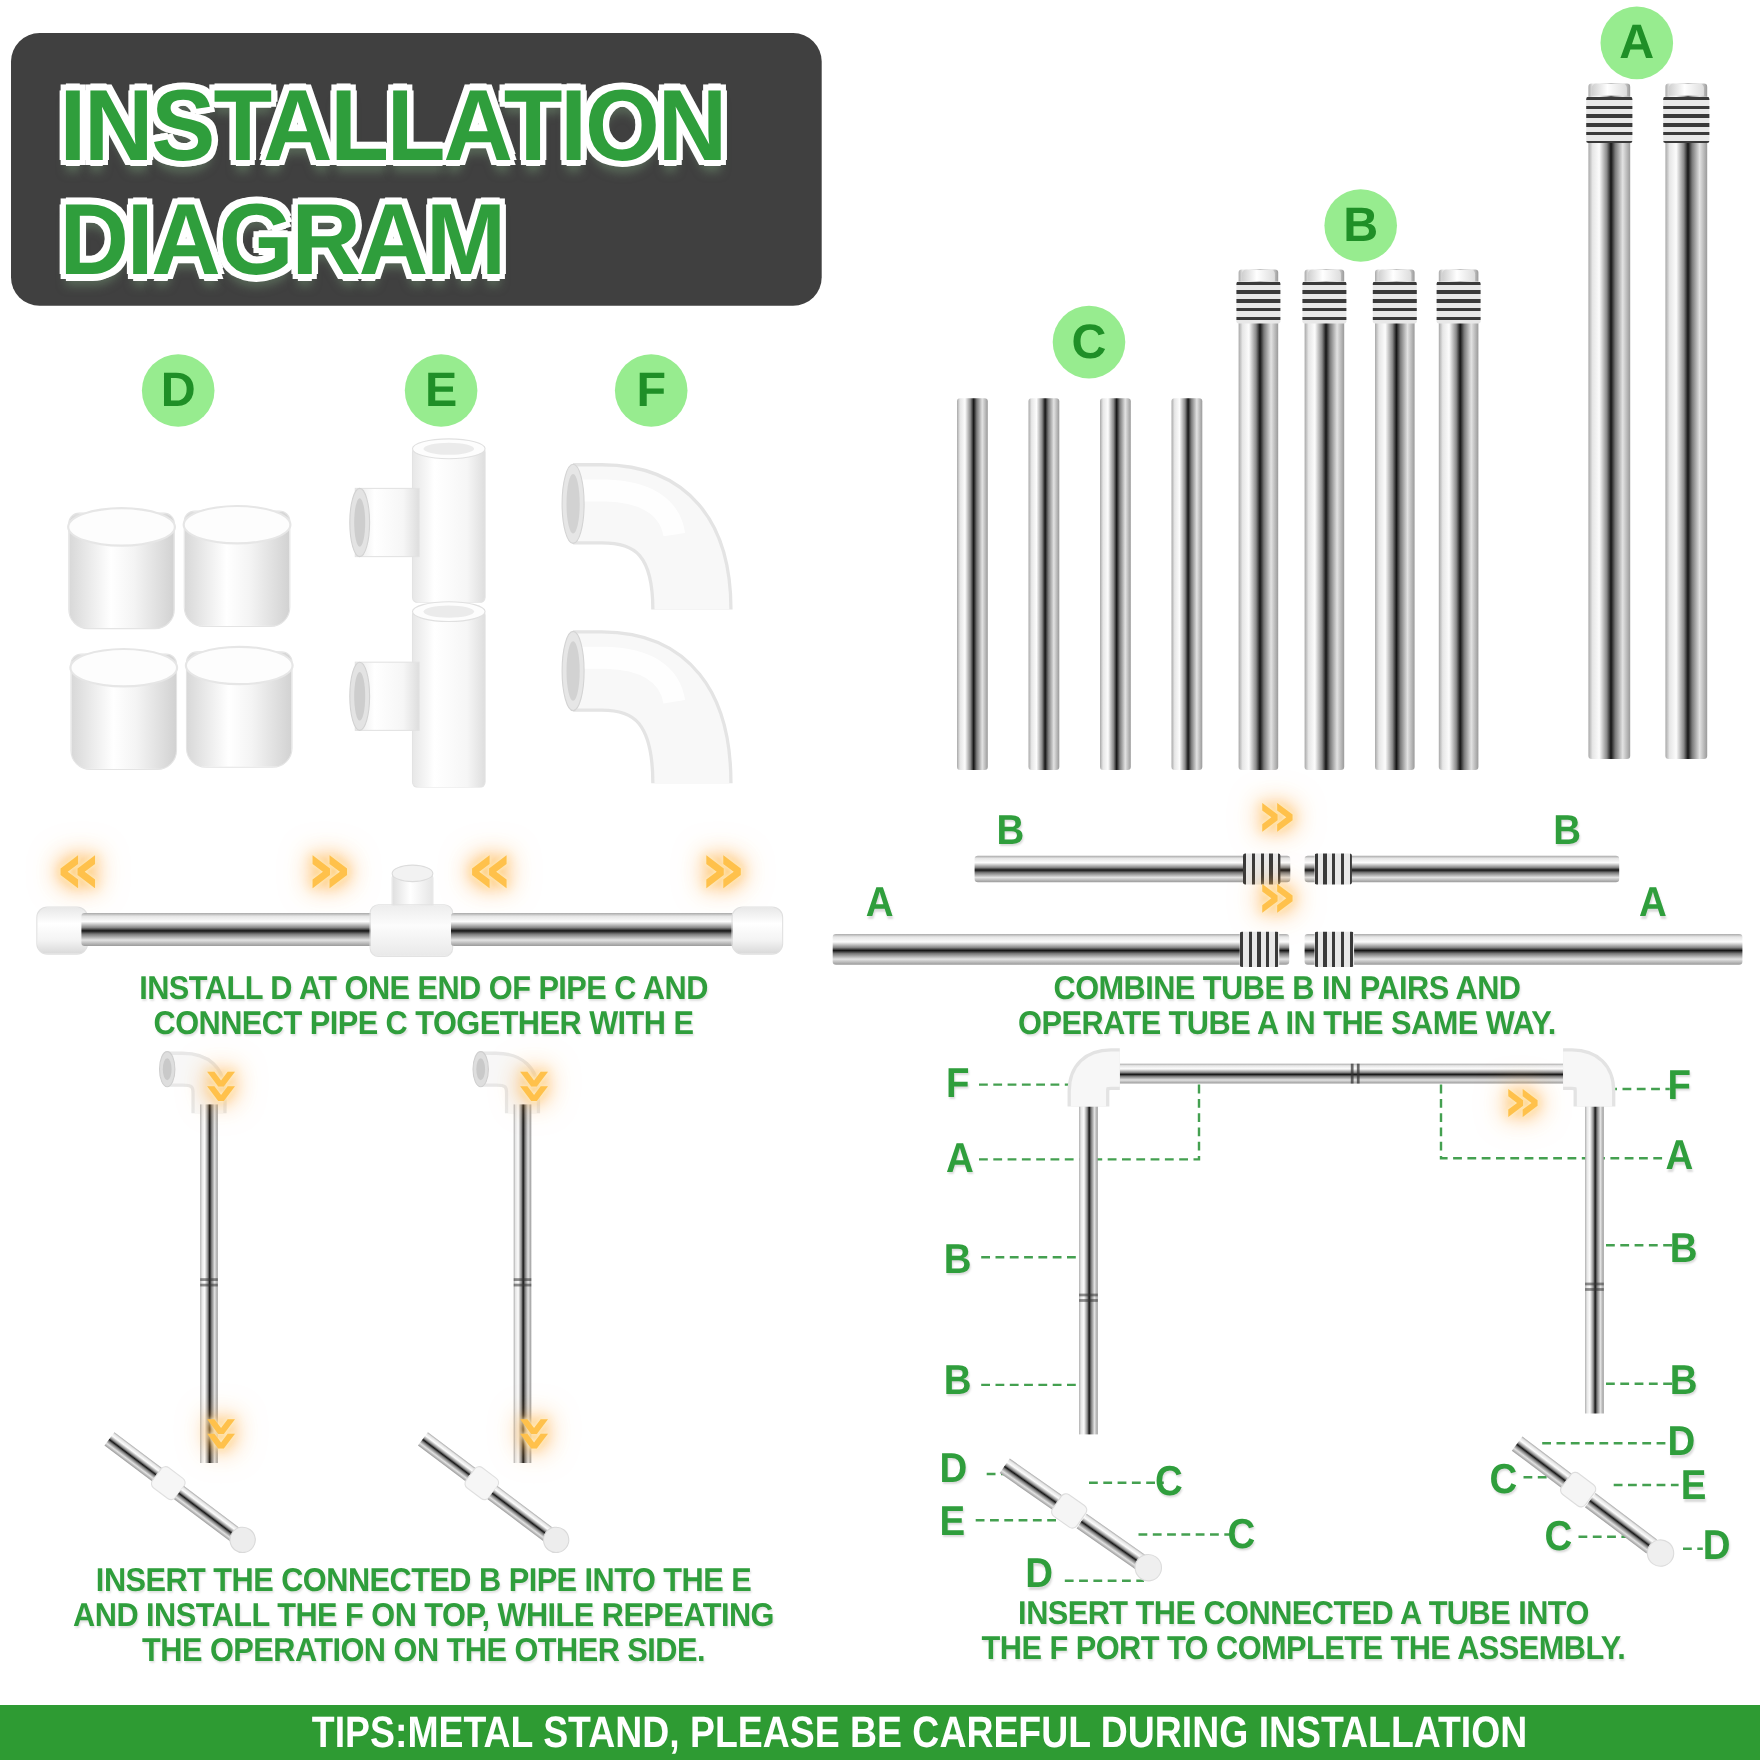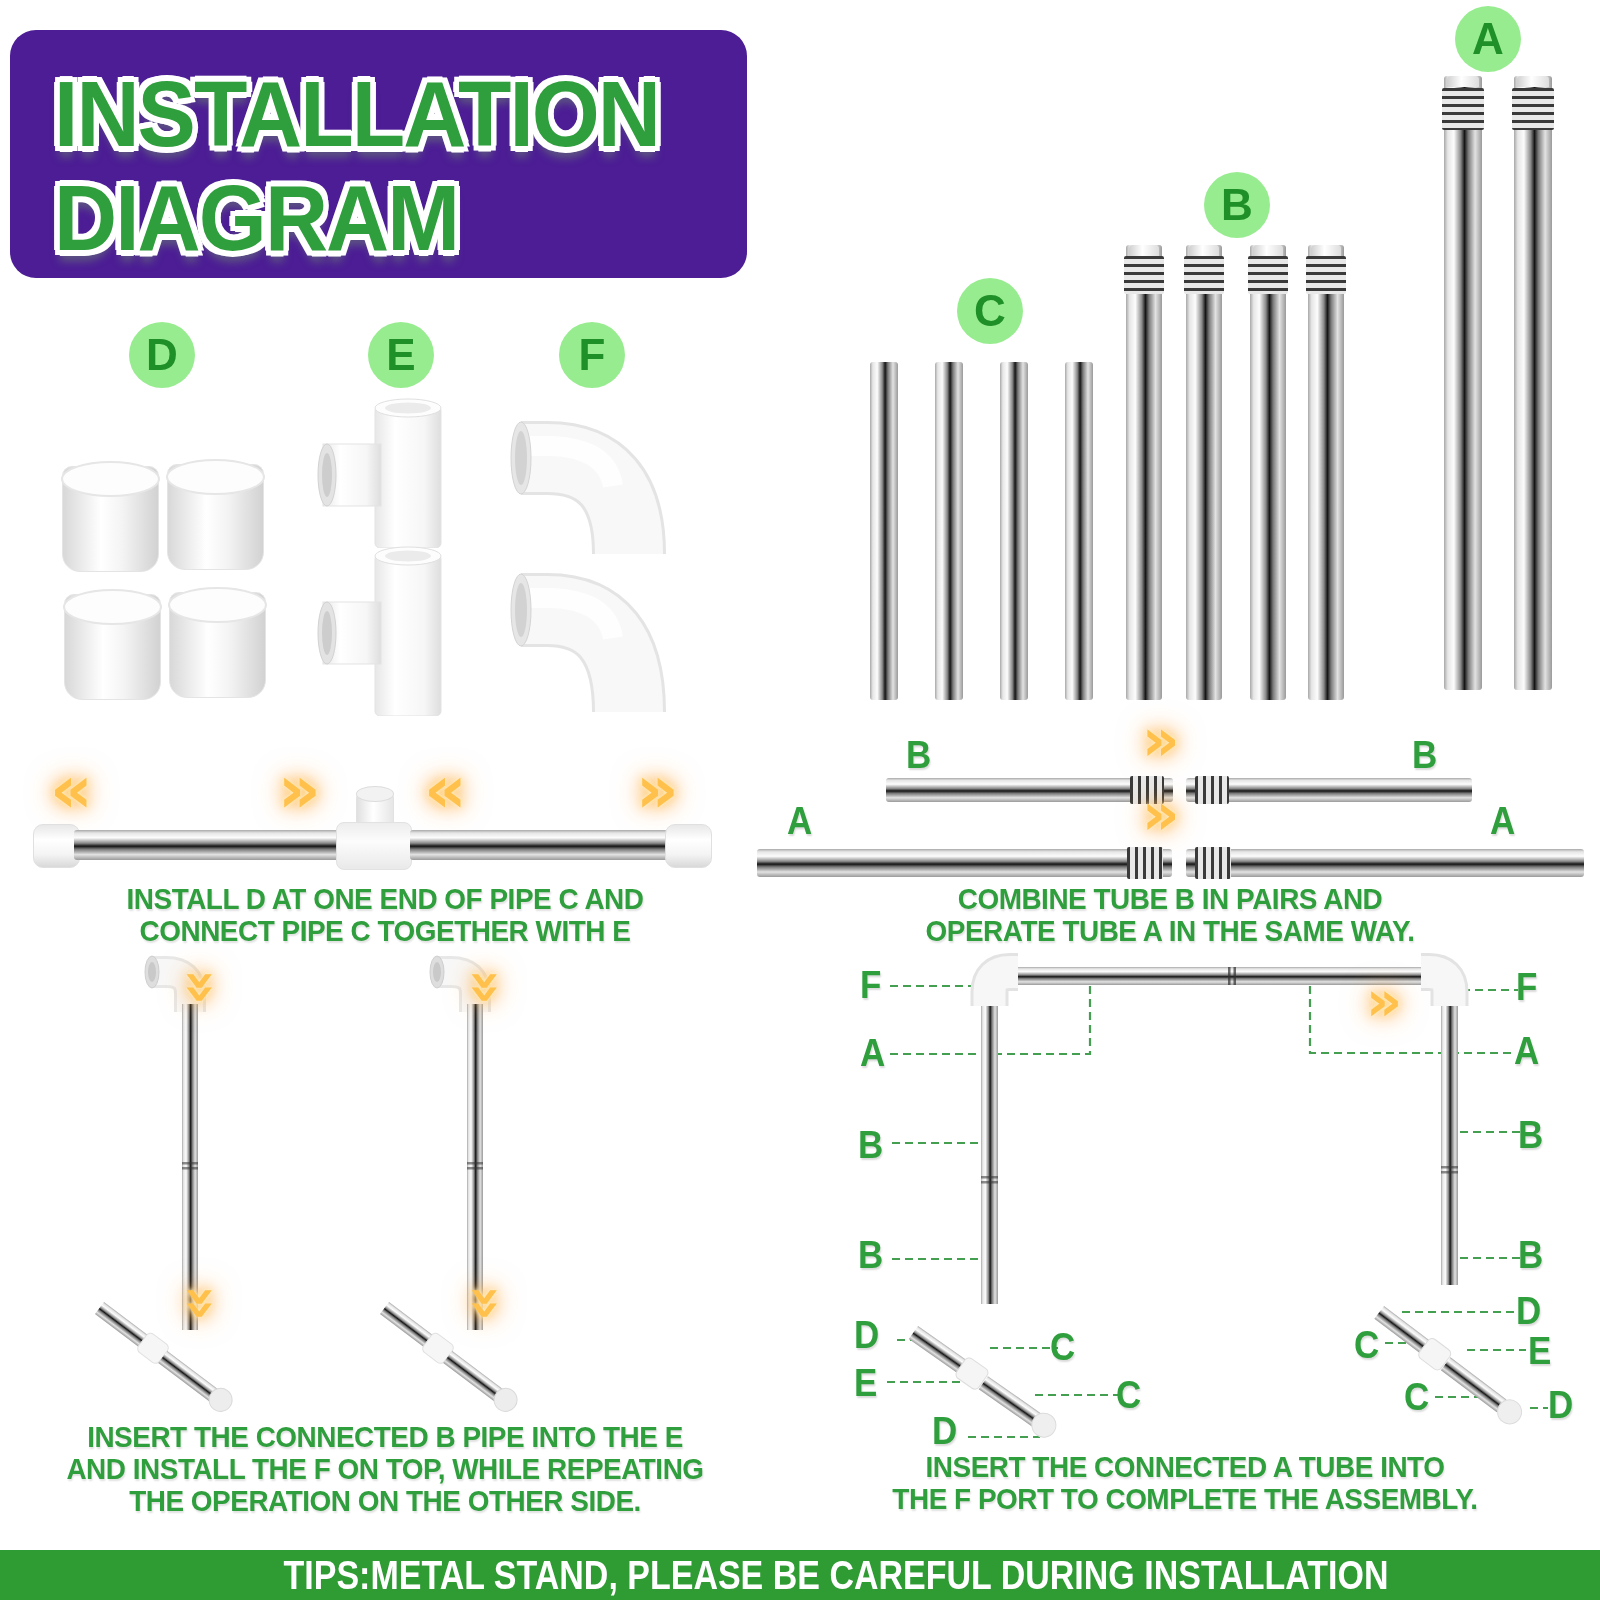--- a/index.html
+++ b/index.html
@@ -2,21 +2,21 @@
 <html><head>
 <meta charset="utf-8">
 <style>
   html,body{margin:0;padding:0;background:#ffffff;}
   #canvas{position:relative;width:1600px;height:1600px;background:#ffffff;overflow:hidden;
           font-family:"Liberation Sans",sans-serif;}
   .abs{position:absolute;}
 
   
   .title-card{position:absolute;left:10px;top:30px;width:737px;height:248px;
-              background:#4c1d95;border-radius:26px;}
+              background:#404040;border-radius:26px;}
   .title-line{position:absolute;left:44px;font-size:92px;font-weight:900;color:#2f9e3c;
               letter-spacing:-2px;white-space:nowrap;transform:scaleX(.95);transform-origin:left top;
               text-shadow:-5px -5px 0 #fff,5px -5px 0 #fff,-5px 5px 0 #fff,5px 5px 0 #fff,
                           -6px 0 0 #fff,6px 0 0 #fff,0 -6px 0 #fff,0 6px 0 #fff,
                           0 11px 9px rgba(110,140,110,.55);}
   .tl1{top:32px;} .tl2{top:136px;}
 
   
   .badge{position:absolute;width:66px;height:66px;border-radius:50%;background:#97ec8f;
          color:#1f8f27;display:flex;align-items:center;justify-content:center;

